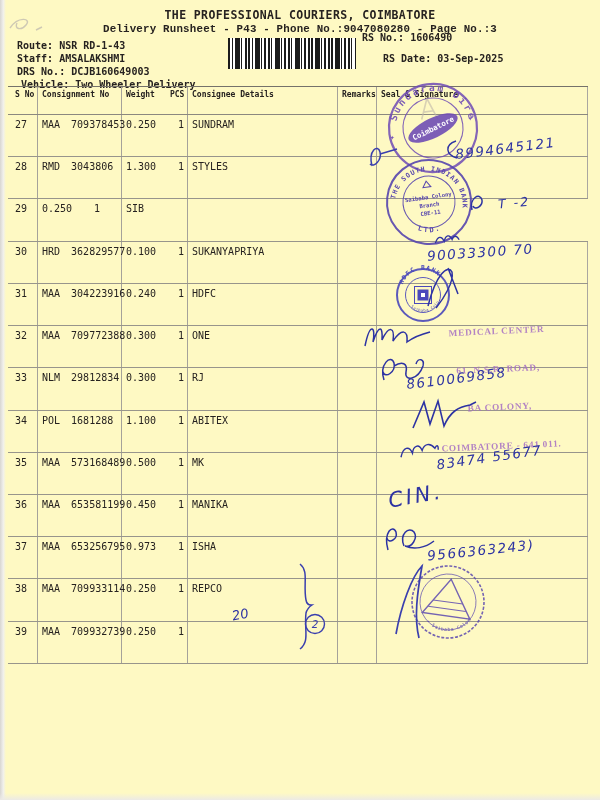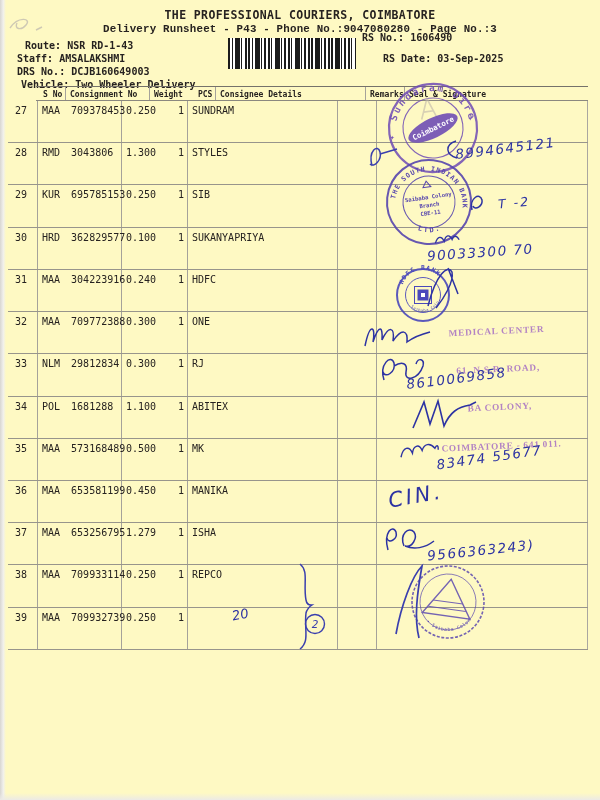--- a/index.html
+++ b/index.html
@@ -7,34 +7,34 @@
         font-family:"DejaVu Sans Mono",monospace;color:#262220;}
   .edge-left{position:absolute;left:0;top:0;width:6px;height:100%;
         background:linear-gradient(90deg,#d8d6d1,#f1f0ec 55%,rgba(241,240,236,0));}
   .edge-bottom{position:absolute;left:0;bottom:0;width:100%;height:7px;
         background:linear-gradient(0deg,#eceae5,rgba(236,234,229,0));}
   .abs{position:absolute;}
   .hdr{font-weight:bold;white-space:pre;}
   .title{top:8px;left:0;width:100%;text-align:center;font-size:11.5px;letter-spacing:.4px;}
   .subtitle{top:23px;left:0;width:100%;text-align:center;font-size:10.8px;letter-spacing:.2px;font-family:Liberation Mono, monospace;}
   .inf{font-size:10px;font-weight:bold;white-space:pre;}
-  .i-route{left:25px;top:40px;}
+  .i-route{left:17px;top:40px;}
   .i-staff{left:17px;top:53px;}
   .i-drs{left:17px;top:66px;}
   .i-vehicle{left:21px;top:79px;}
   .i-rsno{left:362px;top:32px;}
   .i-rsdate{left:362px;top:53px;padding-left:21px;}
   .barcode{left:228px;top:38px;width:128px;height:31px;background:repeating-linear-gradient(90deg,
       #1b1b1b 0,#1b1b1b 2px,#fff 2px,#fff 3.5px,#1b1b1b 3.5px,#1b1b1b 4.5px,#fff 4.5px,#fff 7px,
       #1b1b1b 7px,#1b1b1b 12px,#fff 12px,#fff 13px,#1b1b1b 13px,#1b1b1b 14px,#fff 14px,#fff 16.5px,
       #1b1b1b 16.5px,#1b1b1b 18.5px,#fff 18.5px,#fff 20px);}
   
   .table{left:8px;top:86px;width:580px;}
   .thead,.trow{display:grid;grid-template-columns:30px 84px 66px 150px 39px 211px;box-sizing:border-box;}
-  .thead{height:15px;border-top:1.5px solid #75726a;border-bottom:1px solid #8b887f;font-size:8px;font-weight:bold;margin-left:28px;}
+  .thead{height:29px;border-top:1.5px solid #75726a;border-bottom:1px solid #8b887f;font-size:8px;font-weight:bold;}
   .th,.td{box-sizing:border-box;border-right:1px solid #a5a29a;padding:3px 0 0 4px;white-space:pre;overflow:visible;}
   .th:last-child,.td:last-child{border-right:1px solid #aaa7a0;}
   .trow{height:42.23px;border-bottom:1px solid #98958c;font-size:10px;font-weight:normal;}
   .td{padding-top:4px;}
   .td-sno,.th-sno{padding-left:7px;}
   .td-con{word-spacing:5px;}
   .th-wt span.pcs{margin-left:15px;}
   .td-wt span.pcs{margin-left:22px;}
   
   .ann{position:absolute;}
@@ -97,21 +97,20 @@
       <div class="td td-sno">28</div>
       <div class="td td-con">RMD 3043806</div>
       <div class="td td-wt"><span>1.300</span><span class="pcs">1</span></div>
       <div class="td">STYLES</div>
       <div class="td"></div>
       <div class="td"></div>
     </div>
 
     <div class="trow">
       <div class="td td-sno">29</div>
-      <div class="td td-con">KUR 695785153</div>
       <div class="td td-wt"><span>0.250</span><span class="pcs">1</span></div>
       <div class="td">SIB</div>
       <div class="td"></div>
       <div class="td"></div>
     </div>
 
     <div class="trow">
       <div class="td td-sno">30</div>
       <div class="td td-con">HRD 362829577</div>
       <div class="td td-wt"><span>0.100</span><span class="pcs">1</span></div>
@@ -170,21 +169,21 @@
       <div class="td td-con">MAA 653581199</div>
       <div class="td td-wt"><span>0.450</span><span class="pcs">1</span></div>
       <div class="td">MANIKA</div>
       <div class="td"></div>
       <div class="td"></div>
     </div>
 
     <div class="trow">
       <div class="td td-sno">37</div>
       <div class="td td-con">MAA 653256795</div>
-      <div class="td td-wt"><span>1.279</span><span class="pcs">1</span></div>
+      <div class="td td-wt"><span>0.973</span><span class="pcs">1</span></div>
       <div class="td">ISHA</div>
       <div class="td"></div>
       <div class="td"></div>
     </div>
 
     <div class="trow">
       <div class="td td-sno">38</div>
       <div class="td td-con">MAA 709933114</div>
       <div class="td td-wt"><span>0.250</span><span class="pcs">1</span></div>
       <div class="td">REPCO</div>

